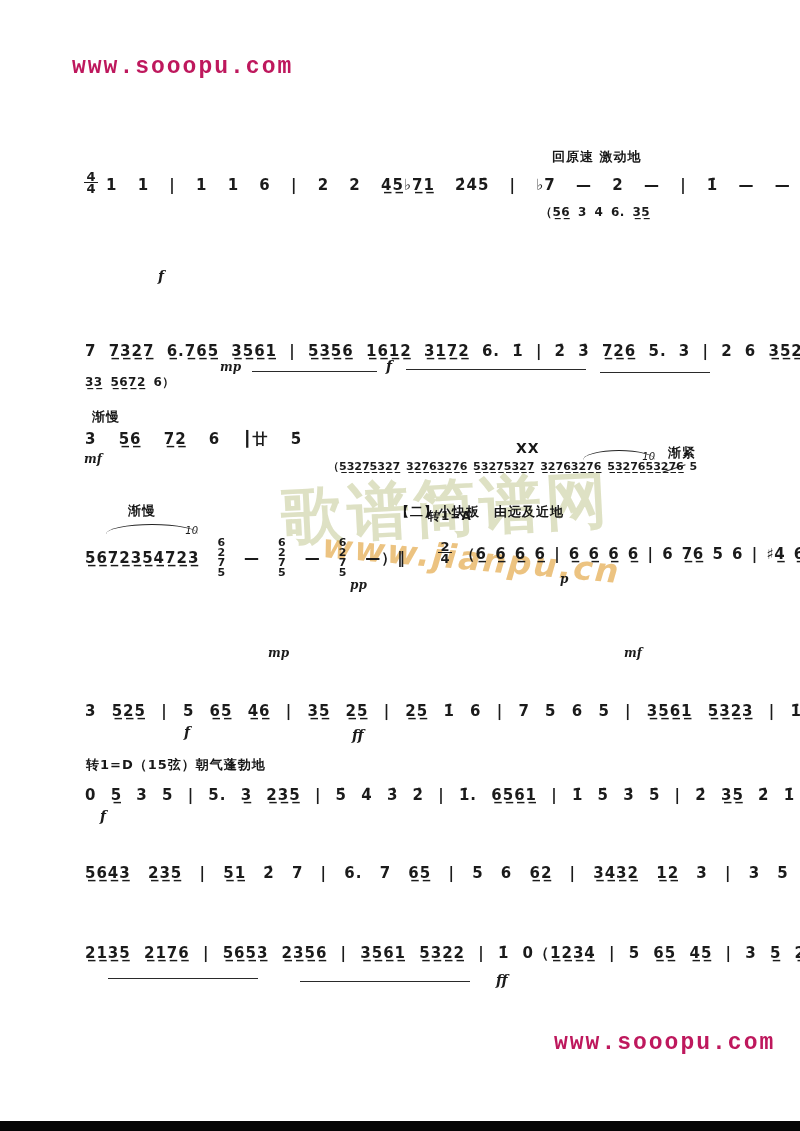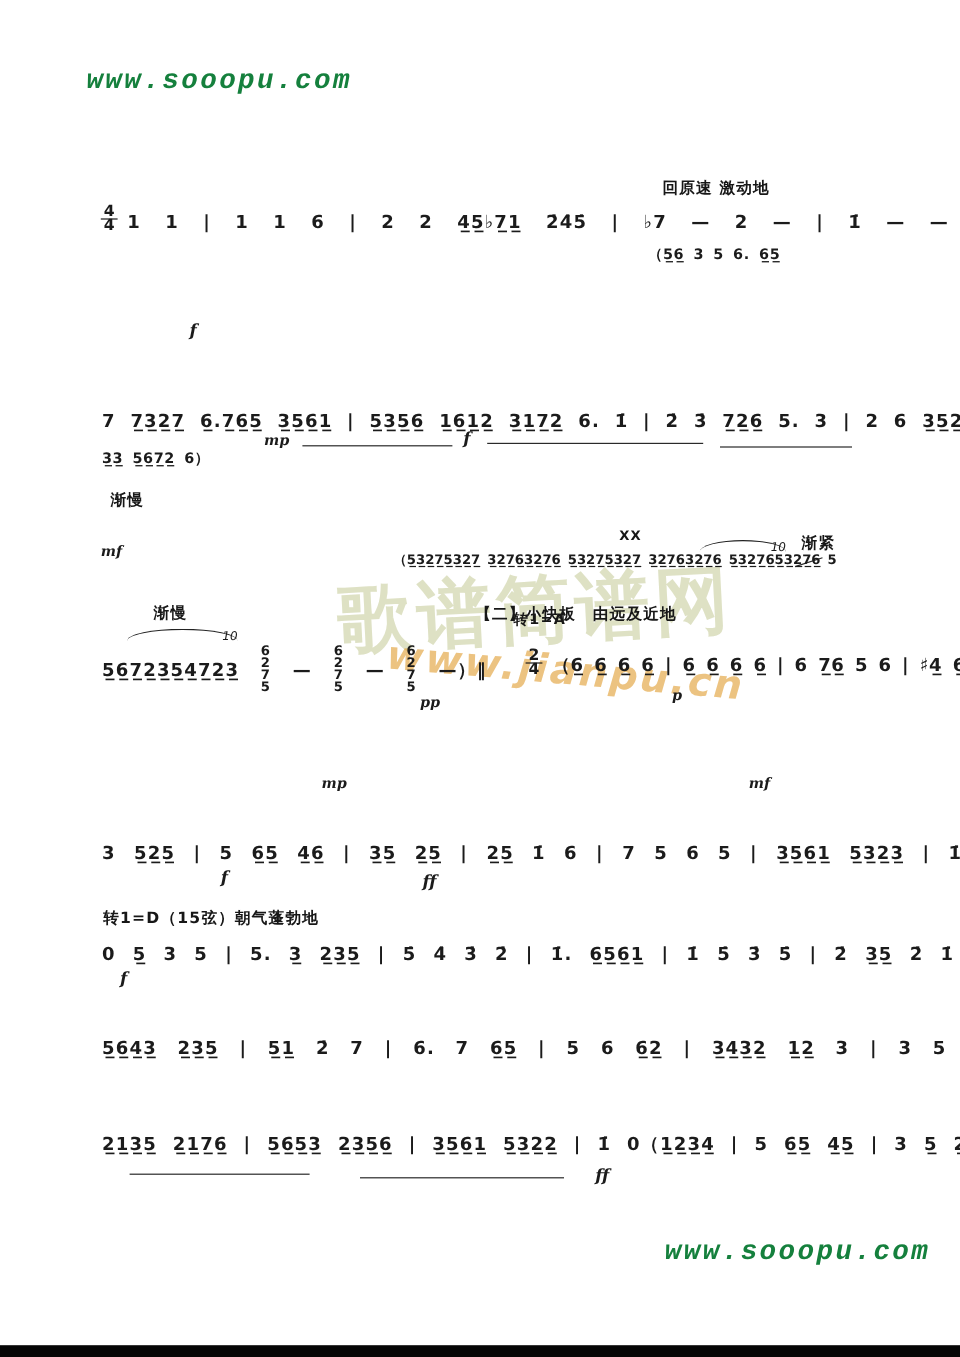--- a/index.html
+++ b/index.html
@@ -1,27 +1,27 @@
 <!DOCTYPE html>
 <html><head>
 <meta charset="utf-8">
 <style>
   html,body{margin:0;padding:0;background:#9a9a9a;}
   .page{position:relative;width:800px;height:1131px;background:#ffffff;overflow:hidden;
         font-family:"DejaVu Sans",sans-serif;color:#1b1b1b;}
   .url{position:absolute;font-family:"Liberation Mono",monospace;font-size:23px;font-weight:700;
-       letter-spacing:2px;color:#15803d;white-space:nowrap;font-style:italic;}
+       letter-spacing:2px;color:#be185d;white-space:nowrap;}
   .mline{position:absolute;font-family:"DejaVu Sans",sans-serif;font-weight:700;font-size:15px;
          letter-spacing:1px;word-spacing:8px;white-space:nowrap;color:#1b1b1b;}
   .msub{font-size:12px;letter-spacing:.5px;word-spacing:3px;}
   .tiny{font-size:11px;letter-spacing:0;word-spacing:2px;}
   .dyn{position:absolute;font-family:"DejaVu Serif",serif;font-style:italic;font-weight:700;
        font-size:14px;color:#1b1b1b;white-space:nowrap;}
   .ann{position:absolute;font-weight:700;font-size:13px;letter-spacing:1px;white-space:nowrap;color:#171717;}
-  .annsm{font-size:11px;}
+  .annsm{font-size:14px;}
   .timesig{position:absolute;font-weight:700;font-size:13px;line-height:11px;text-align:center;width:14px;}
   .timesig div{border-bottom:0;}
   .timesig .num{border-bottom:1.5px solid #1b1b1b;}
   .tuplet{position:absolute;font-size:10px;font-style:italic;font-weight:400;text-align:right;
           border-top:1.4px solid #222;border-radius:60% 60% 0 0/100% 100% 0 0;line-height:10px;padding-top:1px;}
   .hline{position:absolute;border-top:1.6px solid #2a2a2a;height:0;}
   .l5grp{display:flex;align-items:center;gap:18px;}
   .chord{display:inline-flex;flex-direction:column;font-size:11px;line-height:10px;font-weight:700;text-align:center;}
   .chord i{font-style:normal;display:block;}
   .watermark{position:absolute;left:282px;top:466px;transform:rotate(-3deg);pointer-events:none;white-space:nowrap;}
@@ -41,33 +41,34 @@
     <div class="wm-title">歌谱简谱网</div>
     <div class="wm-url">www.jianpu.cn</div>
   </div>
 
   <div class="ann" style="left:552px;top:148px">回原速  激动地</div>
   <div class="timesig" style="left:84px;top:171px">
     <div class="num">4</div>
     <div>4</div>
   </div>
   <div class="mline" style="left:106px;top:176px;word-spacing:14px">1 1 | 1 1 6 | 2 2 4̲5̲♭7̲1̲ 2̇4̇5̇ | ♭7 — 2 — | 1̇ — — — ┊</div>
-  <div class="mline msub" style="left:540px;top:204px">（5̲6̲ 3 5 6. 6̲5̲</div>
+  <div class="mline msub" style="left:540px;top:204px">（5̲6̲ 3 4 6. 3̲5̲</div>
 
   <div class="dyn" style="left:158px;top:268px">f</div>
 
   <div class="mline" style="left:85px;top:342px;word-spacing:6px">7 7̲3̲2̲7̲ 6̲.7̲6̲5̲ 3̲5̲6̲1̲ | 5̲3̲5̲6̲ 1̲6̲1̲2̲ 3̲1̲7̲2̲ 6. 1̇ | 2̇ 3̇ 7̲2̲6̲ 5. 3 | 2 6 3̲5̲2̲ 1. 2 |</div>
   <div class="dyn" style="left:220px;top:360px;font-size:12px">mp</div>
   <div class="hline" style="left:252px;top:371px;width:125px"></div>
   <div class="dyn" style="left:386px;top:358px">f</div>
   <div class="hline" style="left:406px;top:369px;width:180px"></div>
   <div class="hline" style="left:600px;top:372px;width:110px"></div>
   <div class="mline msub" style="left:85px;top:374px">3̲3̲ 5̲6̲7̲2̲ 6）</div>
 
   <div class="ann" style="left:92px;top:408px">渐慢</div>
+  <div class="mline" style="left:85px;top:430px;word-spacing:16px">3 5̲6̲ 7̲2̲ 6 ┃廿 5̇</div>
   <div class="dyn" style="left:84px;top:452px;font-size:12px">mf</div>
   <div class="ann annsm" style="left:516px;top:440px">XX</div>
   <div class="tuplet" style="left:583px;top:450px;width:72px">10</div>
   <div class="ann" style="left:668px;top:444px">渐紧</div>
   <div class="hline" style="left:662px;top:468px;width:24px;transform:rotate(-18deg)"></div>
   <div class="mline tiny" style="left:328px;top:459px">（5̲3̲2̲7̲5̲3̲2̲7̲ 3̲2̲7̲6̲3̲2̲7̲6̲ 5̲3̲2̲7̲5̲3̲2̲7̲ 3̲2̲7̲6̲3̲2̲7̲6̲ 5̲3̲2̲7̲6̲5̲3̲2̲7̲6̲ 5</div>
 
   <div class="ann" style="left:128px;top:502px">渐慢</div>
   <div class="tuplet" style="left:106px;top:524px;width:92px">10</div>
   <div class="ann" style="left:396px;top:503px">【二】小快板　由远及近地</div>

